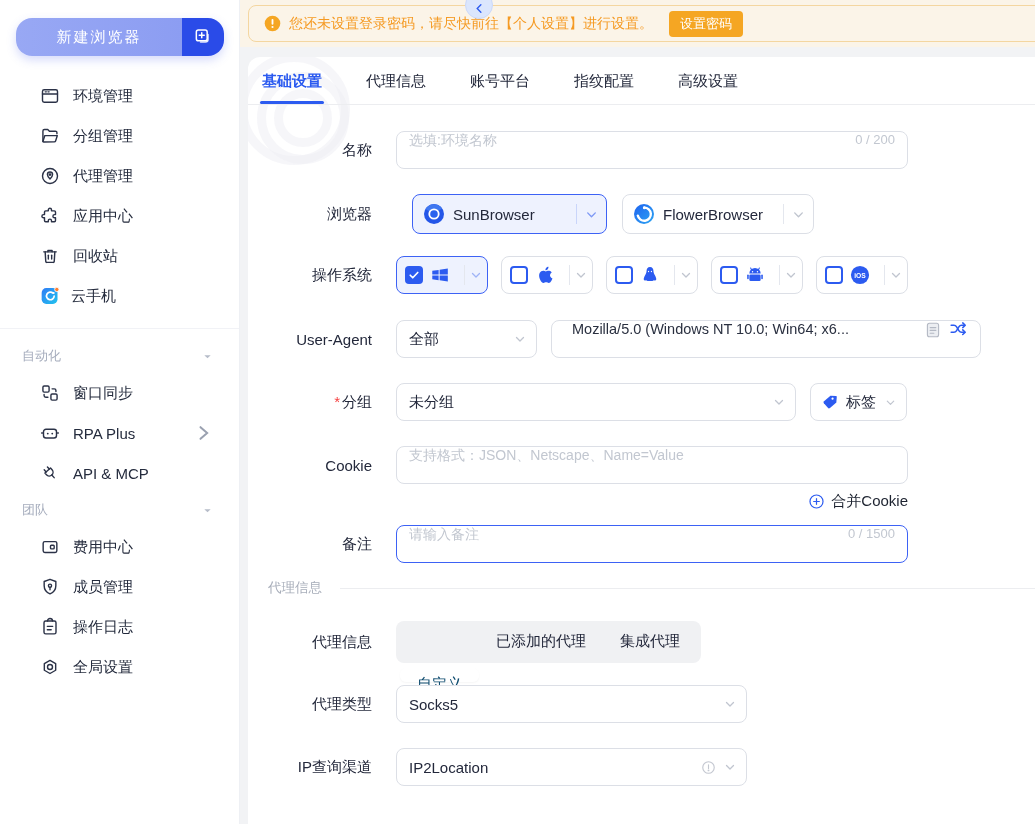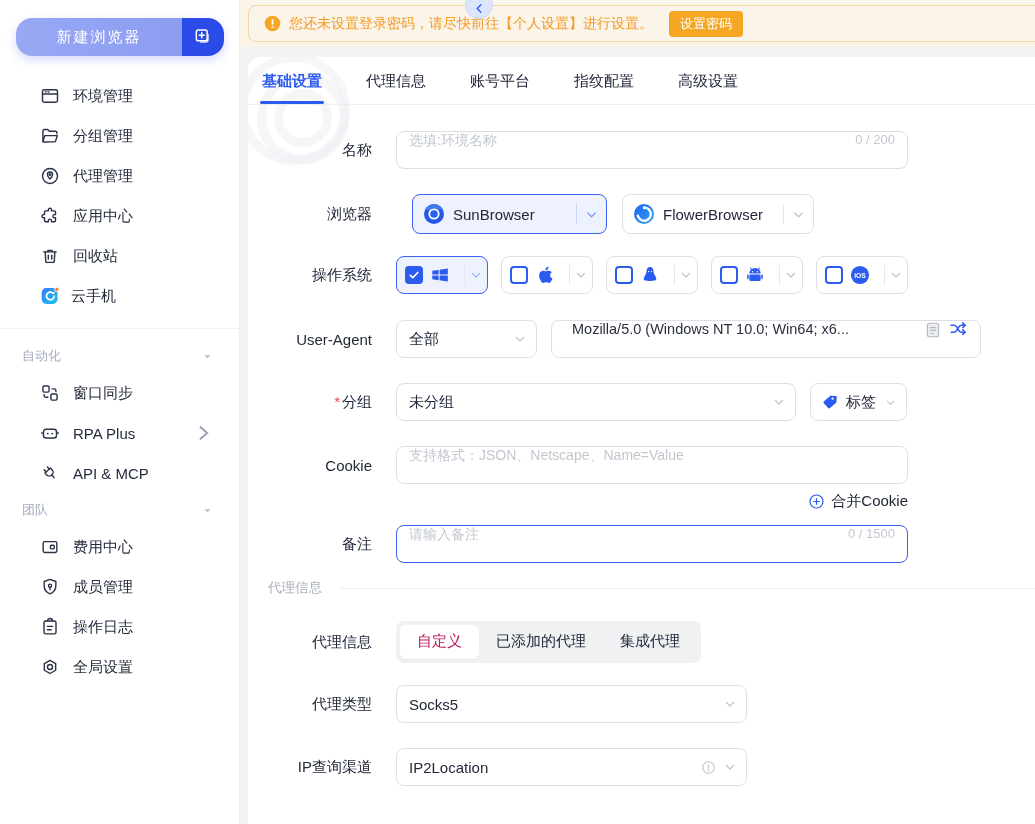--- a/index.html
+++ b/index.html
@@ -96,21 +96,21 @@
   .merge-row { width:512px; display:flex; justify-content:flex-end; align-items:center;
     margin:-17px 0 14px 148px; cursor:pointer; }
   .merge-row span { font-size:15px; color:#1d2330; margin-left:6px; }
 
   .sec-divider { display:flex; align-items:center; margin:2px 0 24px 0; }
   .sec-divider .dlabel { font-size:13.5px; color:#a8aeba; margin-left:20px; flex:0 0 auto; }
   .sec-divider .dline { flex:1; height:1px; background:#ecedf0; margin-left:18px; }
 
   .seg-wrap { background:#f0f1f3; border-radius:8px; padding:4px; display:flex; height:42px; }
   .seg { font-size:15px; color:#23283b; padding:7px 17px; border-radius:6px; cursor:pointer; white-space:nowrap; }
-  .seg.active { background:#fff; color:#be185d; box-shadow:0 1px 2px rgba(0,0,0,.04); }
+  .seg.active { background:#fff; color:#0c4a6e; box-shadow:0 1px 2px rgba(0,0,0,.04);margin-top:43px; }
 
   .ua-input { width:430px;padding-left:20px; }
   .ua-text { font-size:14.5px; color:#2a3040; white-space:nowrap; overflow:hidden; flex:1; }
   .icon-btn { margin-left:8px; cursor:pointer; display:flex; flex:0 0 auto; }
 </style>
 </head>
 <body>
 
 <div class="app">
 

